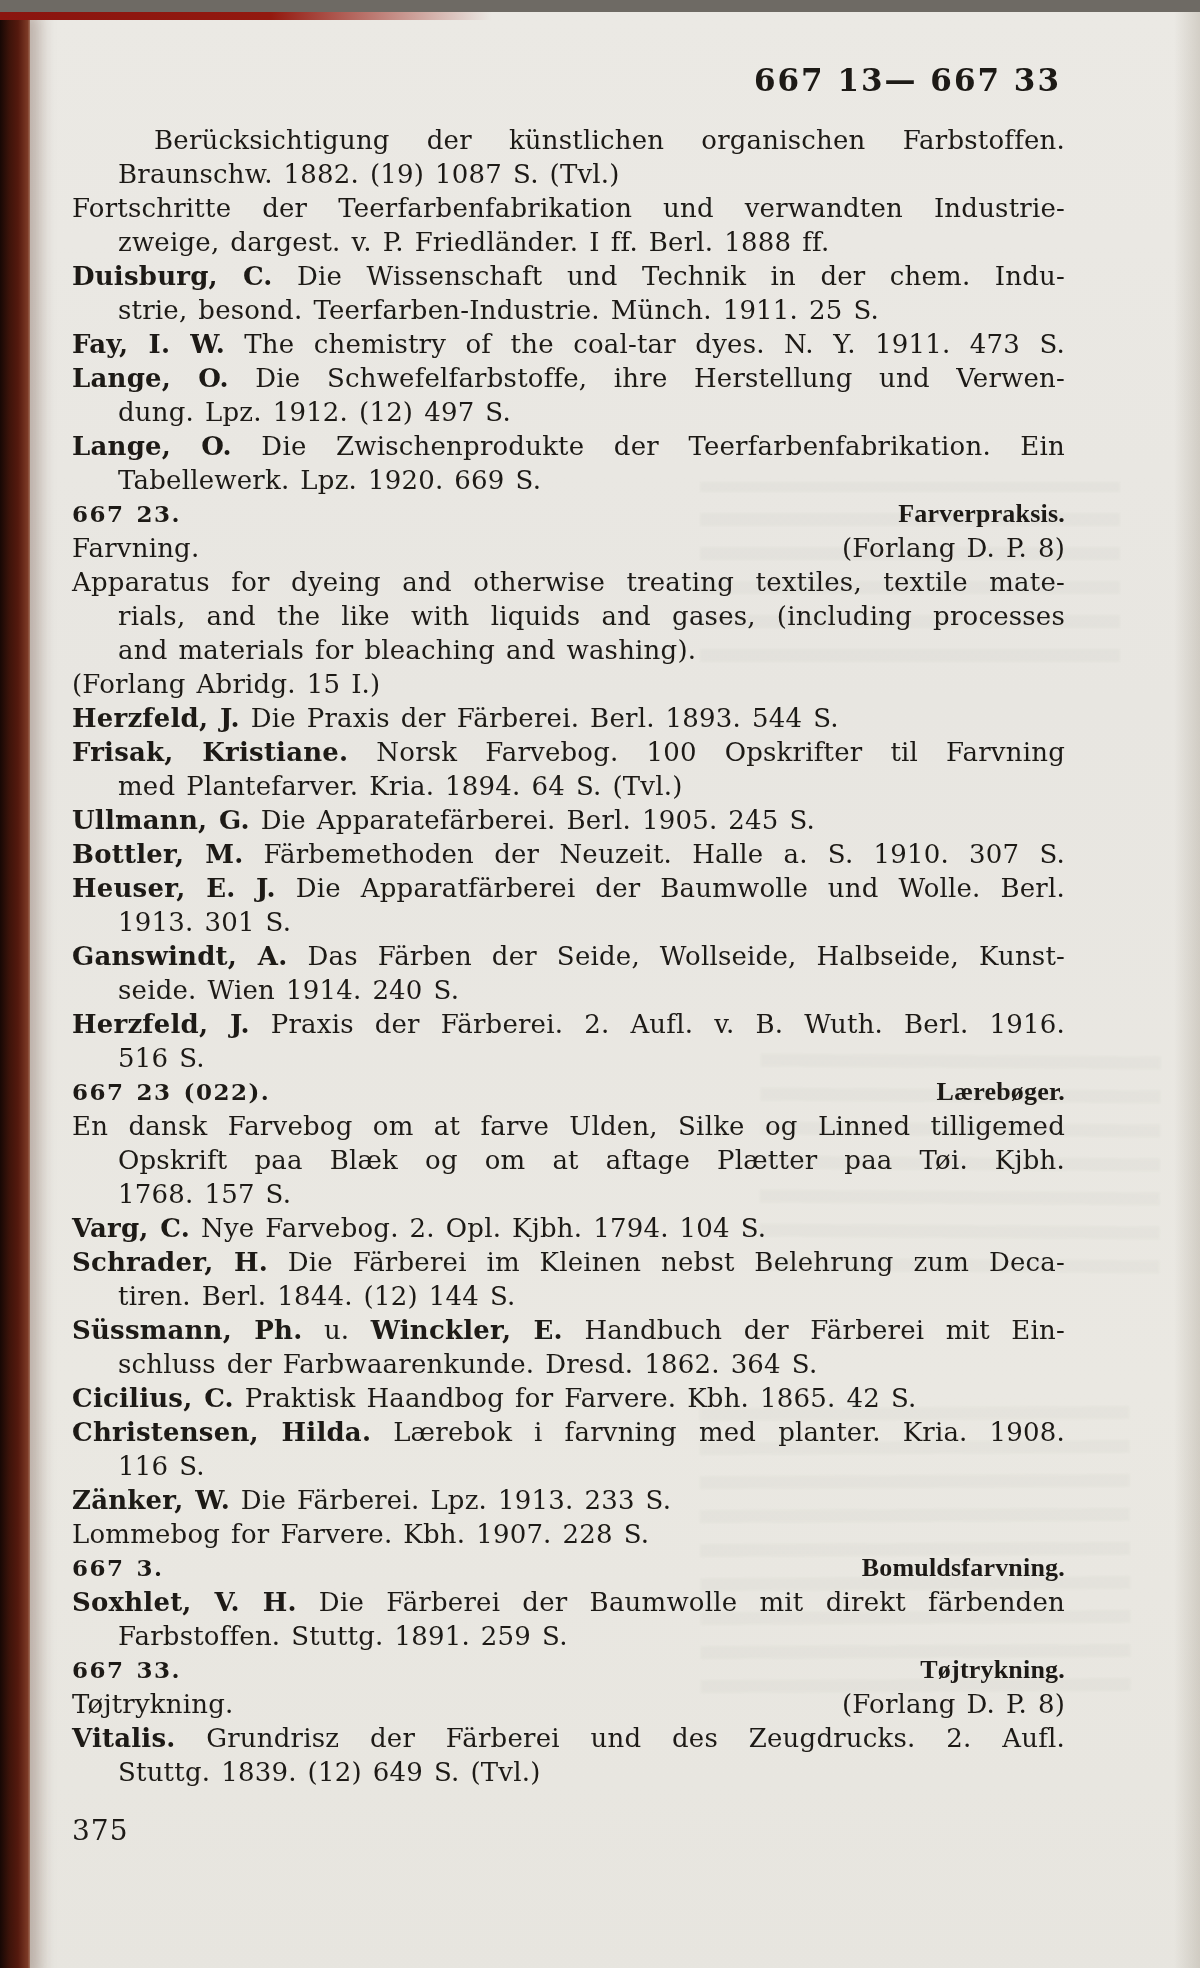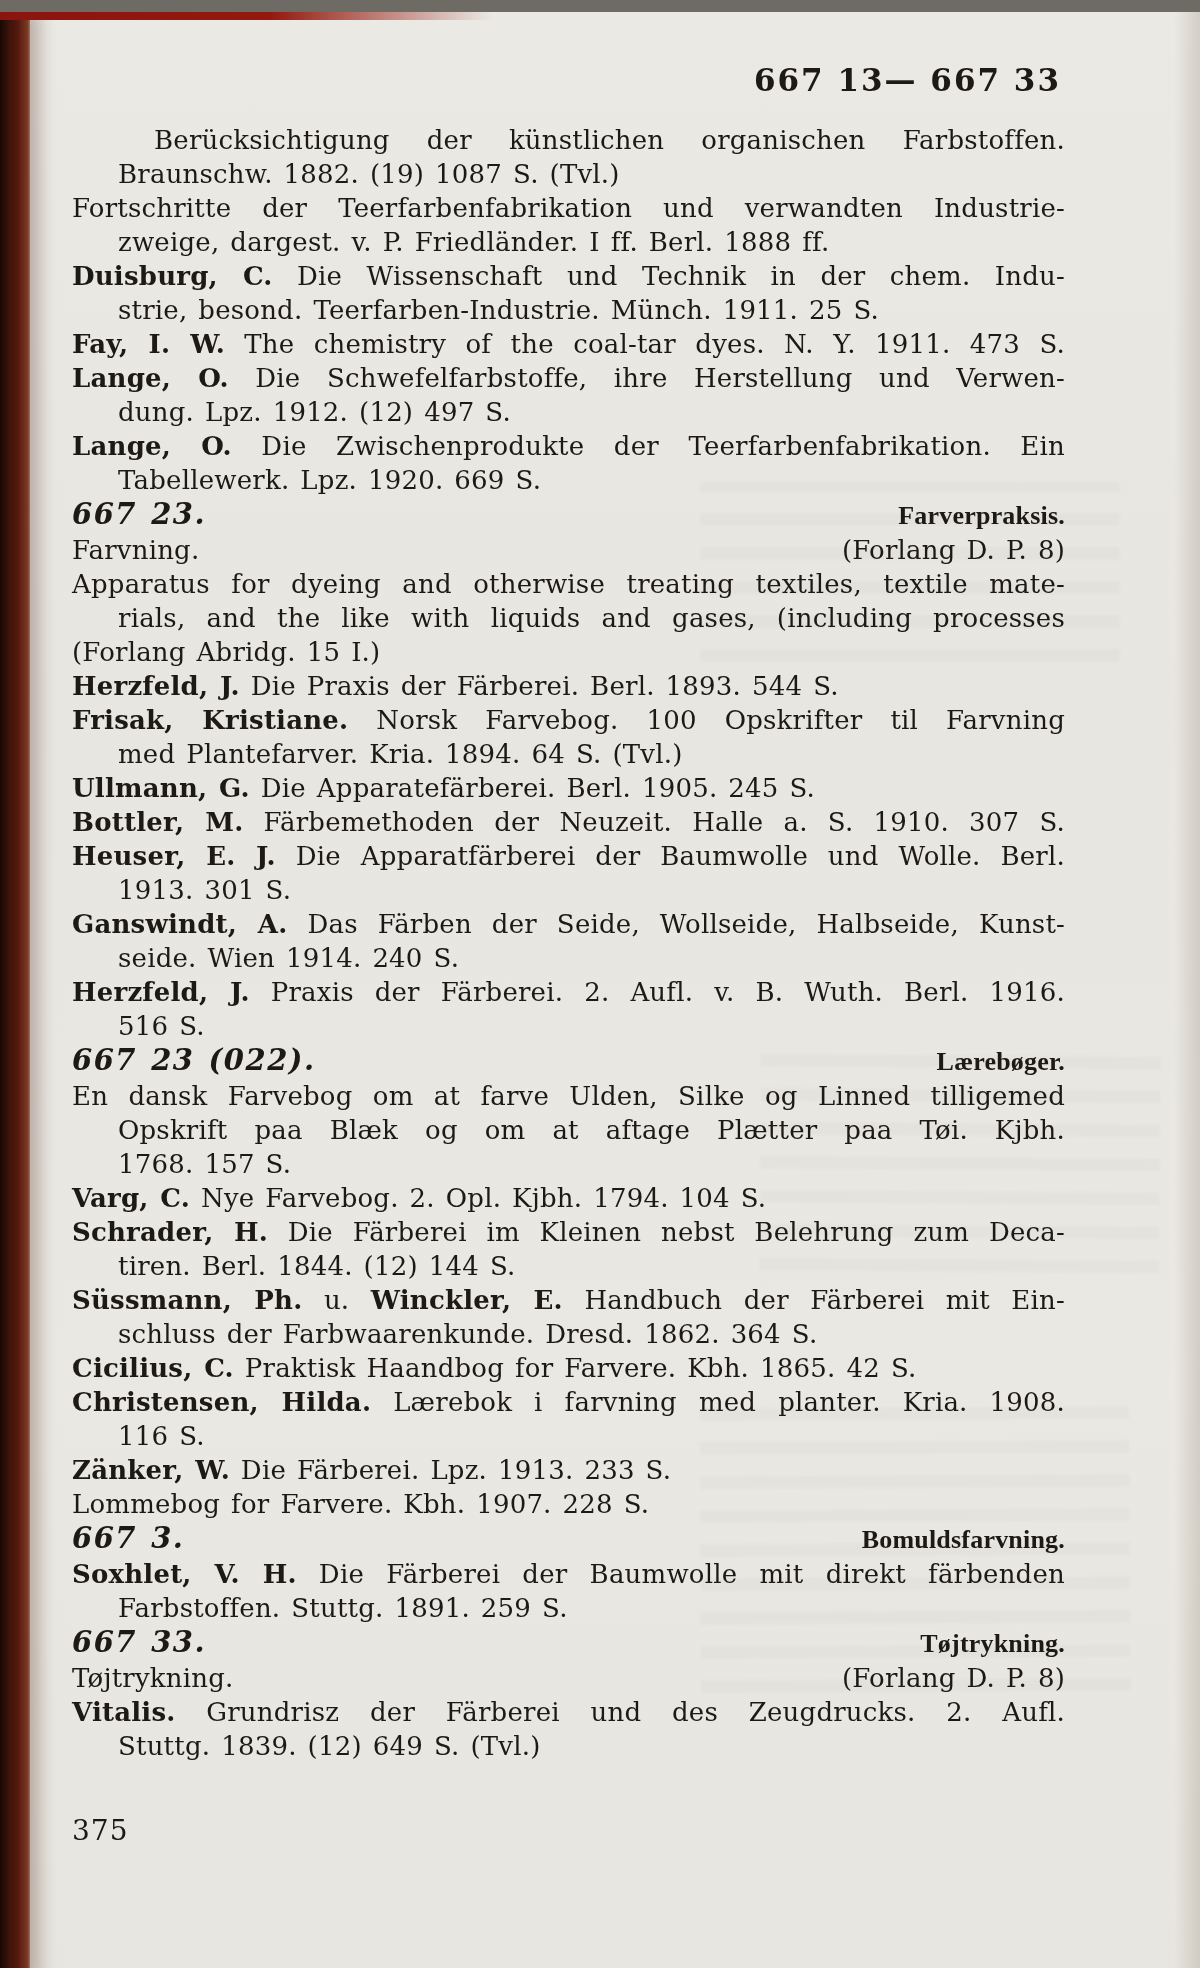--- a/index.html
+++ b/index.html
@@ -43,21 +43,21 @@
   }
   .line{
     font-size:26px;line-height:34px;word-spacing:2.5px;
     letter-spacing:.2px;
   }
   .line.j{text-align:justify;text-align-last:justify;}
   .i1{padding-left:46px;}
   .i2{padding-left:82px;}
   .bold{font-weight:bold;}
   .two{display:flex;justify-content:space-between;align-items:baseline;}
-  .two.sec .tl{font-weight:bold;font-size:29px;letter-spacing:1.5px;font-style:italic;}
+  .two.sec .tl{font-weight:bold;font-size:23px;letter-spacing:1.5px;}
   .two.sec .tr{font-weight:bold;font-family:Liberation Serif, serif;}
   .rightline{text-align:left;}
   .pagenum{
     position:absolute;left:72px;top:1802px;width:993px;
     text-align:left;font-size:28px;letter-spacing:1px;
   }
 </style>
 </head>
 <body>
 
@@ -86,20 +86,21 @@
         <div class="line two sec">
           <span class="tl">667 23.</span>
           <span class="tr">Farverpraksis.</span>
         </div>
         <div class="line two">
           <span class="tl">Farvning.</span>
           <span class="tr">(Forlang D. P. 8)</span>
         </div>
         <div class="line j"><span>Apparatus for dyeing and otherwise treating textiles, textile mate-</span></div>
         <div class="line j i1"><span>rials, and the like with liquids and gases, (including processes</span></div>
+        <div class="line i1"><span>and materials for bleaching and washing).</span></div>
         <div class="line rightline"><span>(Forlang Abridg. 15 I.)</span></div>
         <div class="line"><span class="bold">Herzfeld, J.</span><span> Die Praxis der Färberei. Berl. 1893. 544 S.</span></div>
         <div class="line j"><span class="bold">Frisak, Kristiane.</span><span> Norsk Farvebog. 100 Opskrifter til Farvning</span></div>
         <div class="line i1"><span>med Plantefarver. Kria. 1894. 64 S. (Tvl.)</span></div>
         <div class="line"><span class="bold">Ullmann, G.</span><span> Die Apparatefärberei. Berl. 1905. 245 S.</span></div>
         <div class="line j"><span class="bold">Bottler, M.</span><span> Färbemethoden der Neuzeit. Halle a. S. 1910. 307 S.</span></div>
         <div class="line j"><span class="bold">Heuser, E. J.</span><span> Die Apparatfärberei der Baumwolle und Wolle. Berl.</span></div>
         <div class="line i1"><span>1913. 301 S.</span></div>
         <div class="line j"><span class="bold">Ganswindt, A.</span><span> Das Färben der Seide, Wollseide, Halbseide, Kunst-</span></div>
         <div class="line i1"><span>seide. Wien 1914. 240 S.</span></div>

